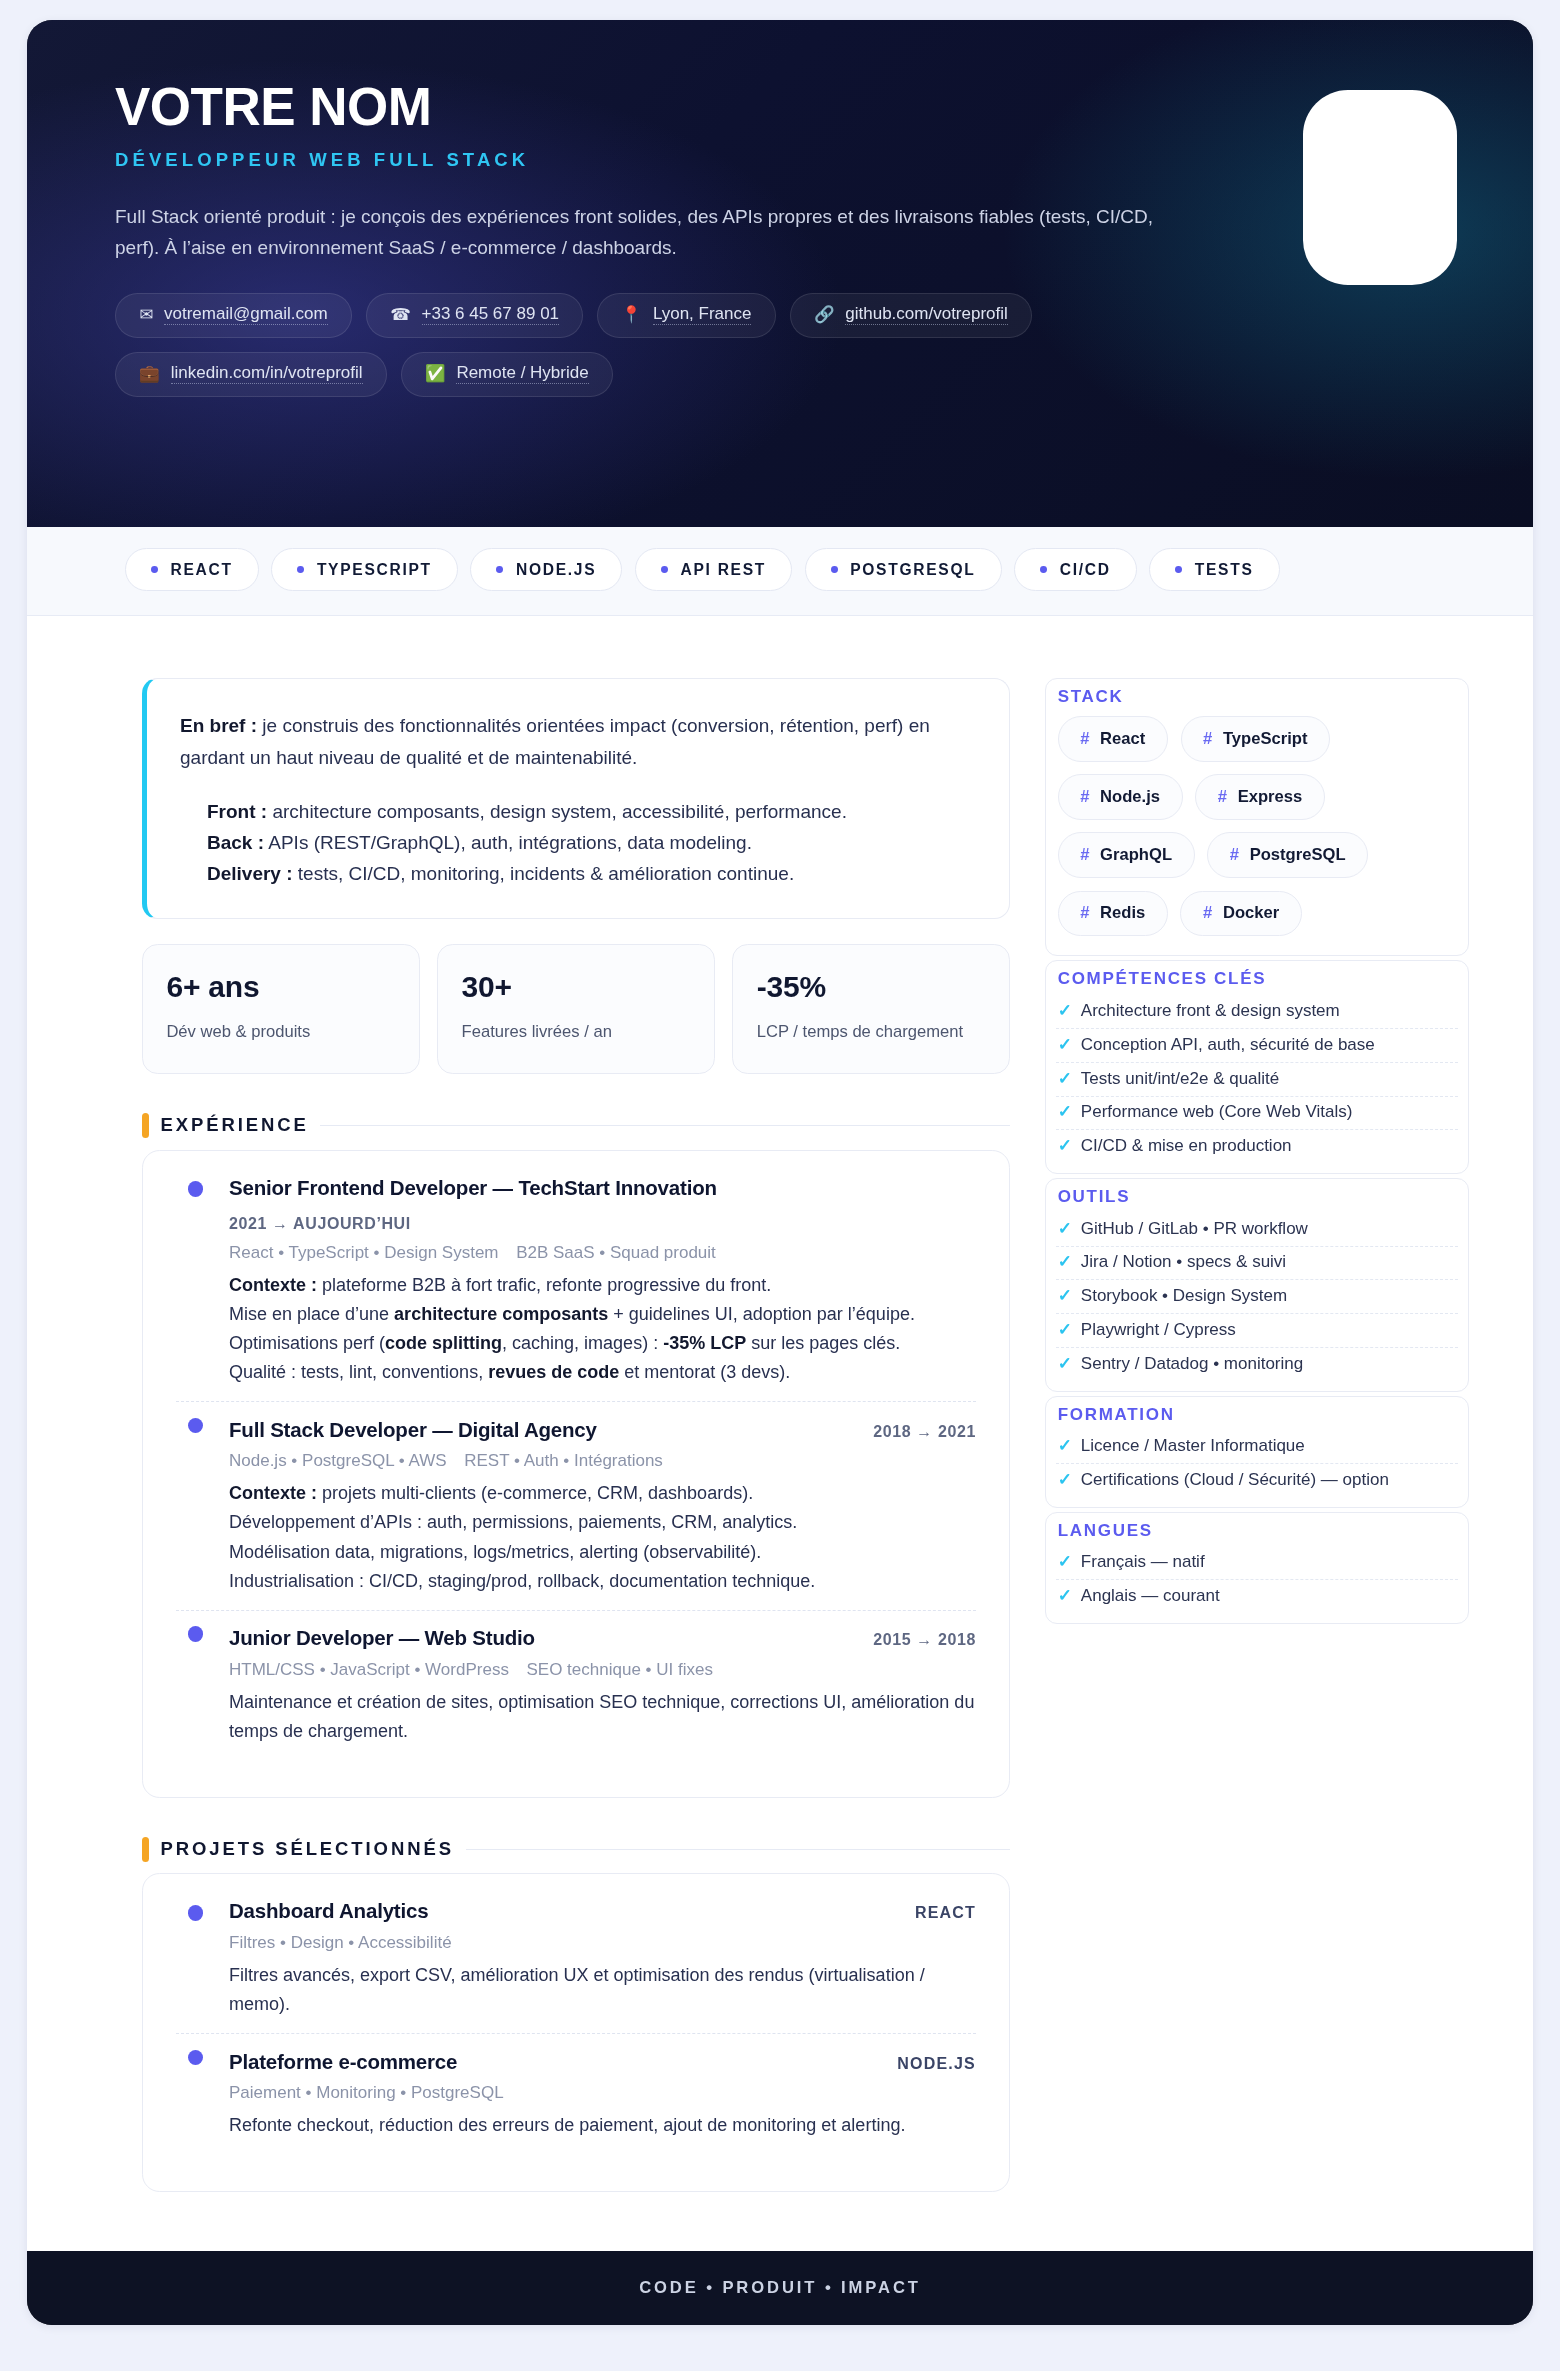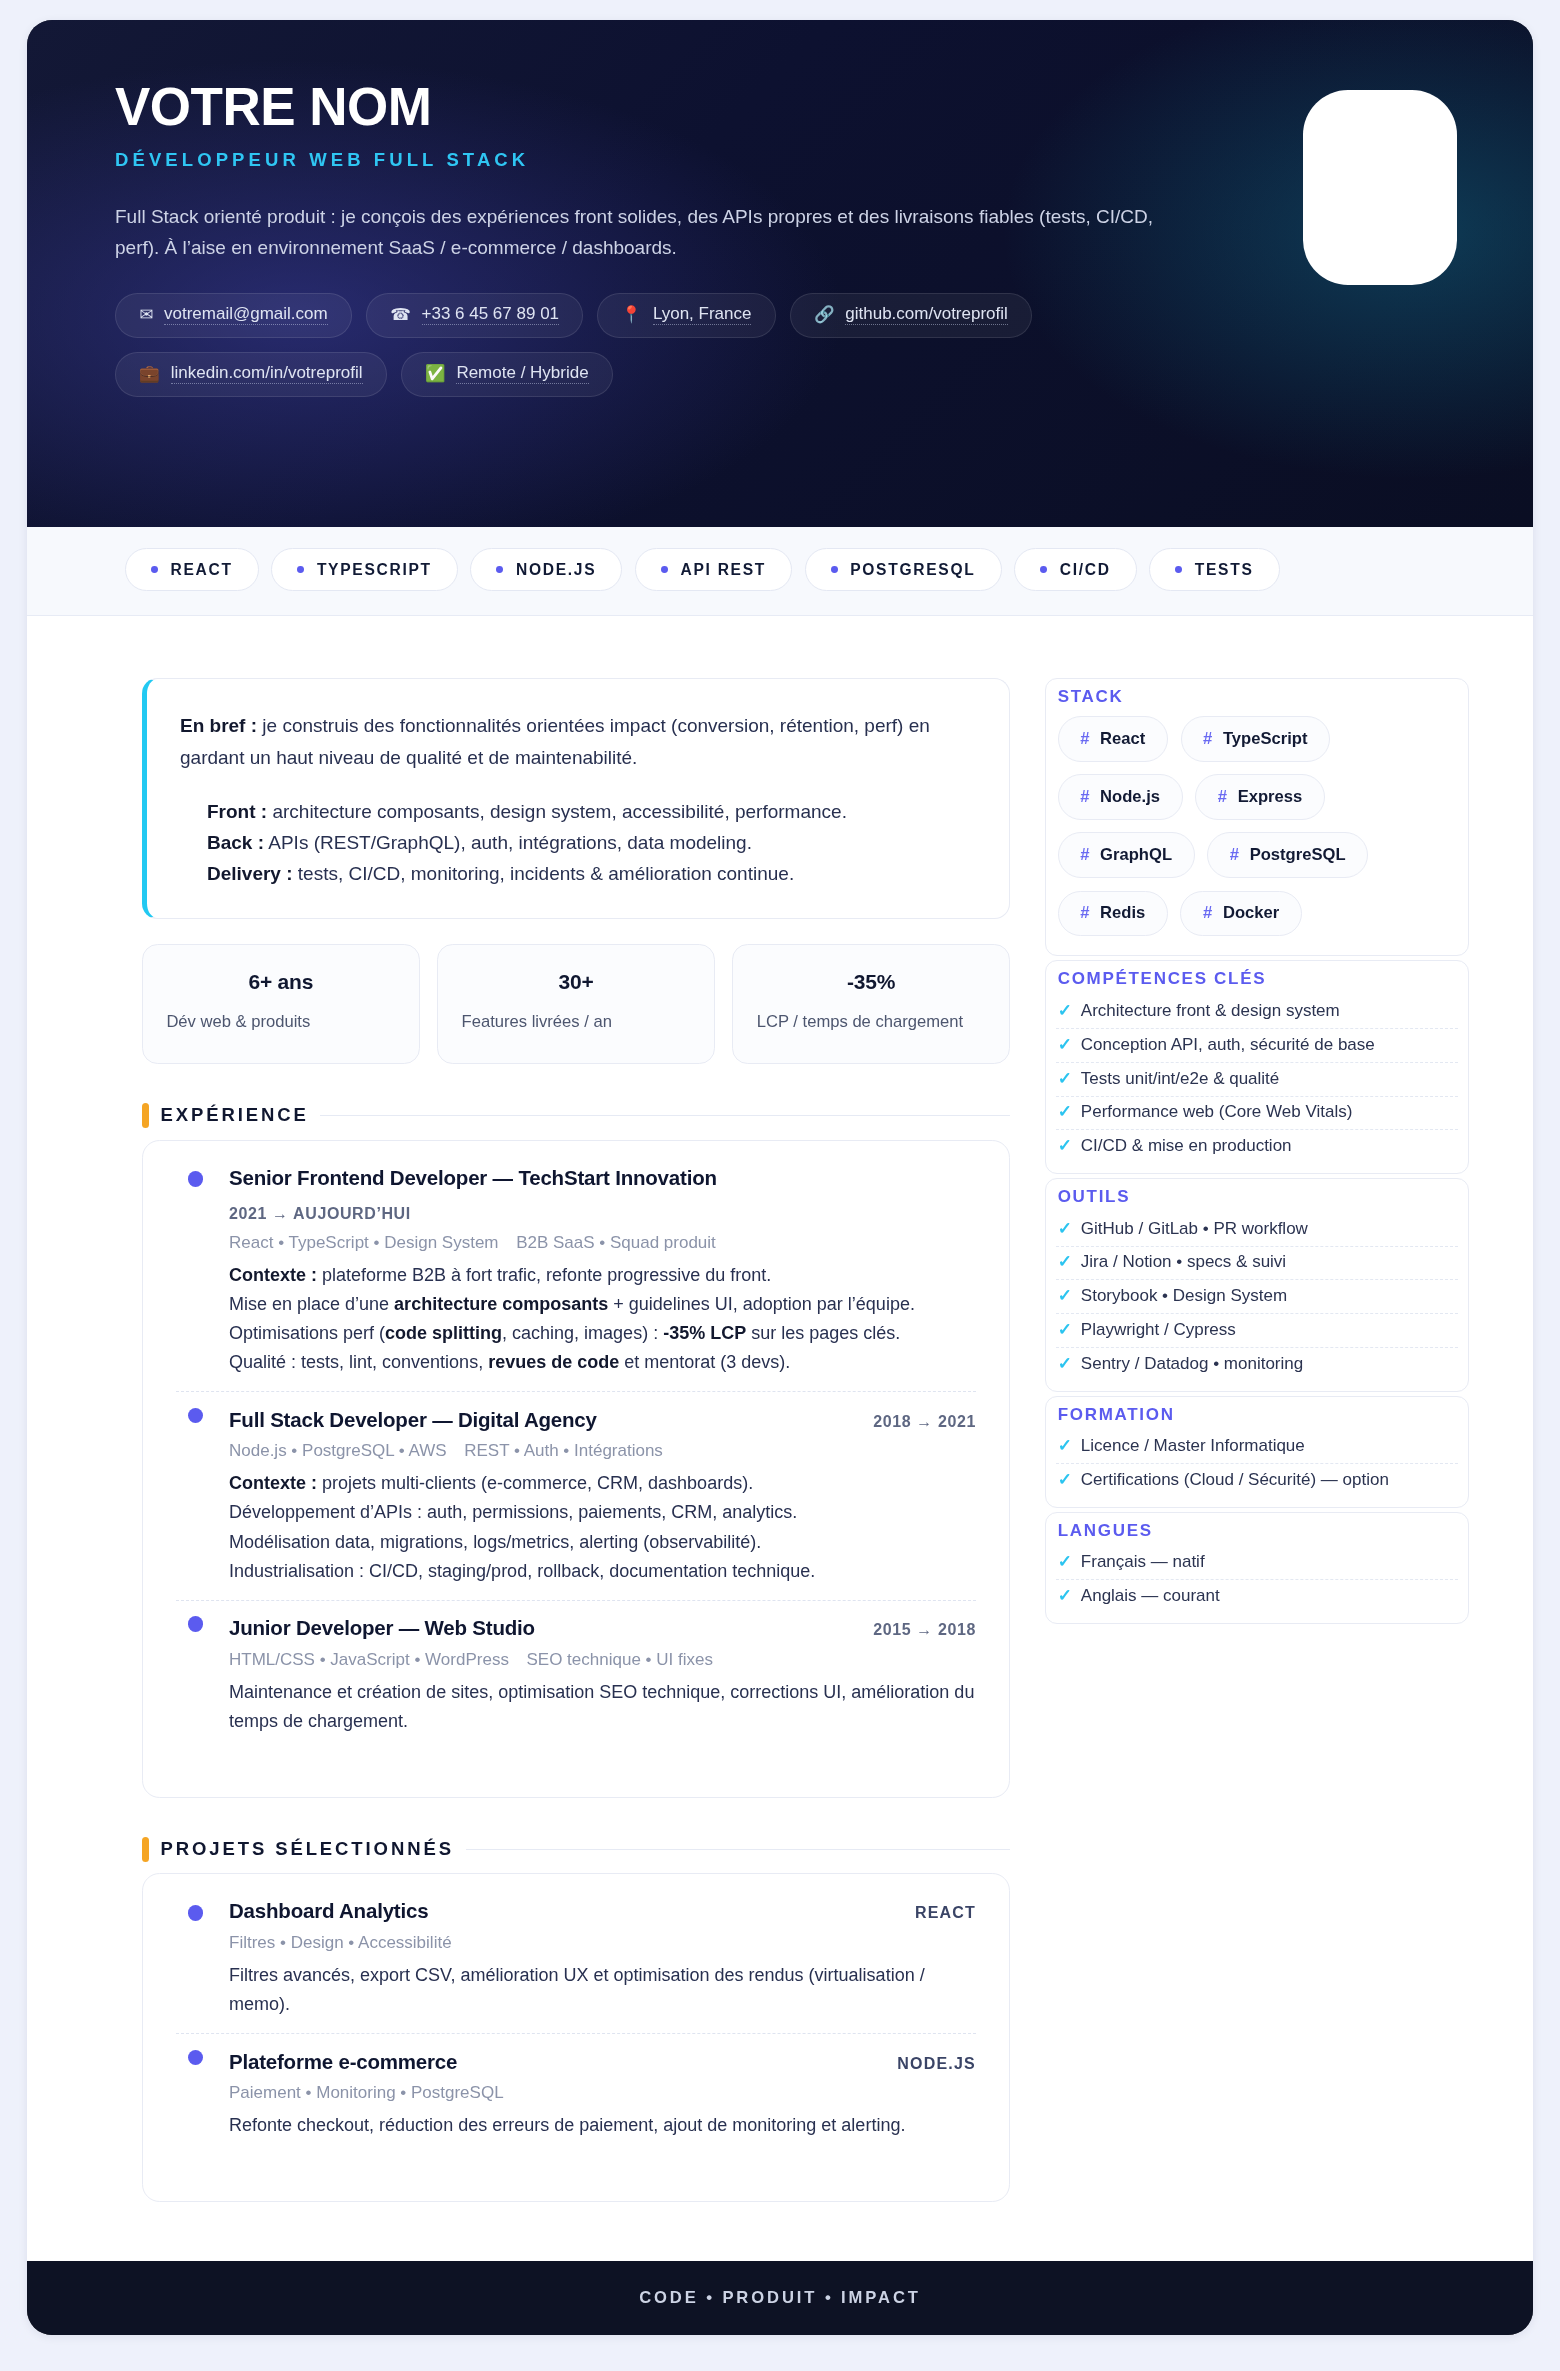--- a/index.html
+++ b/index.html
@@ -128,21 +128,21 @@
 
   
   .stats { margin-top: 25px; display: grid; grid-template-columns: repeat(3, 1fr); gap: 17.6px; }
   .stat {
     border: 1px solid #e8ebf4;
     border-radius: 15.6px;
     background: #fbfcfe;
     padding: 25px 23.4px 29px 23.4px;
     min-height: 109px;
   }
-  .stat .big { font-size: 21px; font-weight: 800; color: #101730; letter-spacing: -0.2px; text-align: center; }
+  .stat .big { font-size: 30px; font-weight: 800; color: #101730; letter-spacing: -0.2px; }
   .stat .small { margin-top: 15.6px; font-size: 16.6px; color: #4d566f; line-height: 1.45; }
 
   
   .sechead {
     margin-top: 39px;
     display: flex;
     align-items: center;
     gap: 11.7px;
   }
   .sechead .bar { width: 6.8px; height: 25px; border-radius: 3.9px; background: #f5a524; flex: none; }
@@ -153,21 +153,21 @@
     color: #101730;
     white-space: nowrap;
   }
   .sechead .rule { flex: 1; height: 1px; background: #e6eaf4; }
 
   
   .tl {
     margin-top: 11.7px;
     border: 1px solid #e8ebf4;
     border-radius: 17.6px;
-    padding: 25px 33px 47px 33px;
+    padding: 25px 33px 37px 33px;
   }
   .item { position: relative; padding-left: 53px; padding-bottom: 13.7px; }
   .item + .item { border-top: 1px dashed #dfe4f0; padding-top: 15.6px; }
   .item .bullet {
     position: absolute;
     left: 11.7px;
     top: 5.9px;
     width: 15.6px; height: 15.6px;
     border-radius: 50%;
     background: #5b5bef;

